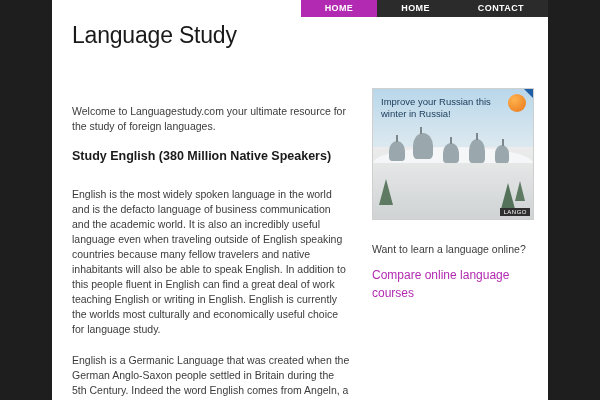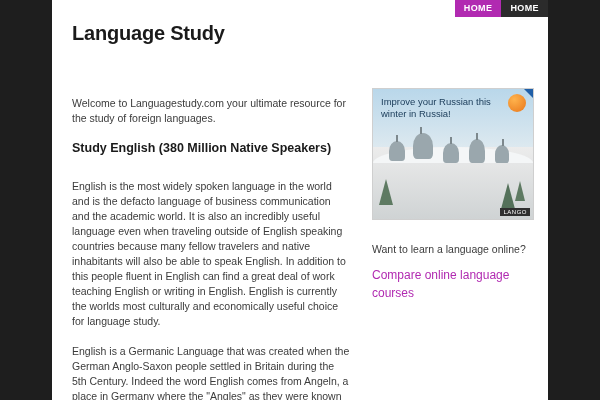--- a/index.html
+++ b/index.html
@@ -34,60 +34,60 @@
     right: 0;
     top: 0;
     height: 17px;
     display: flex;
     align-items: stretch;
     z-index: 5;
   }
   .navitem {
     display: flex;
     align-items: center;
-    padding: 0 9px;
+    padding: 0 24px;
     font-size: 9px;
     font-weight: bold;
     letter-spacing: .4px;
     color: #ffffff;
     background: #2b2b2b;
     text-decoration: none;
     line-height: 1;
   }
   .navitem.active {
     background: #b12ab1;
   }
   
   .site-title {
     position: absolute;
     left: 20px;
     top: 22px;
-    font-size: 20px;
-    font-weight: bold;
+    font-size: 23px;
+    font-weight: normal;
     color: #1a1a1a;
     letter-spacing: -.2px;
   }
   .inner {
     position: absolute;
     left: 20px;
     top: 88px;
     width: 460px;
   }
   .cols {
     display: flex;
     gap: 22px;
   }
   .maincol {
     width: 278px;
   }
   .sidecol {
     width: 160px;
   }
   p.body-text {
-    margin: 8px 0 15px 0;
+    margin: 16px 0 15px 0;
     font-size: 10.5px;
     line-height: 15px;
     color: #3b3b3b;
   }
   h2.section-head {
     margin: 12px 0 24px 0;
     font-size: 12.5px;
     font-weight: bold;
     color: #1a1a1a;
   }
@@ -196,20 +196,21 @@
 </style>
 </head>
 <body>
 
 <div class="page">
   <div class="content-sheet">
 
     <div class="topnav">
       <a class="navitem active" href="#">HOME</a>
       <a class="navitem" href="#">HOME</a>
+      <a class="navitem" href="#">CONTACT</a>
     </div>
 
     <div class="site-title">Language Study</div>
 
     <div class="inner">
       <div class="cols">
 
         <div class="maincol">
           <p class="body-text">Welcome to Languagestudy.com your ultimate resource for the study of foreign languages.</p>
           <h2 class="section-head">Study English (380 Million Native Speakers)</h2>

